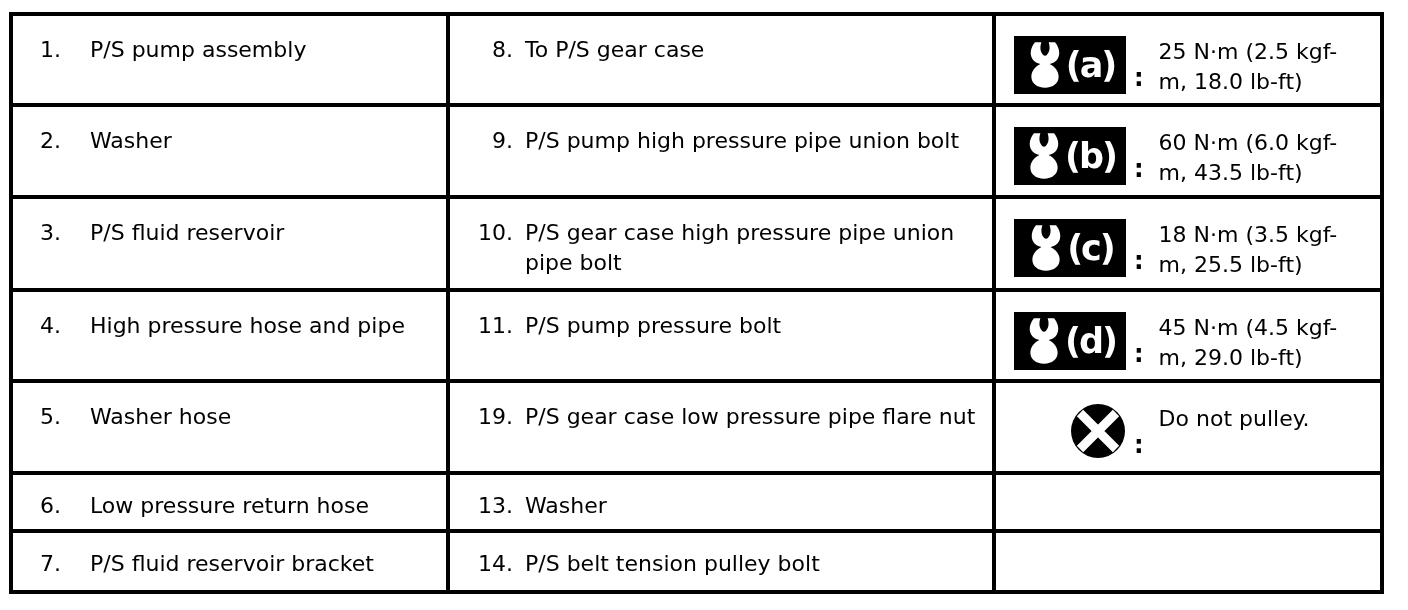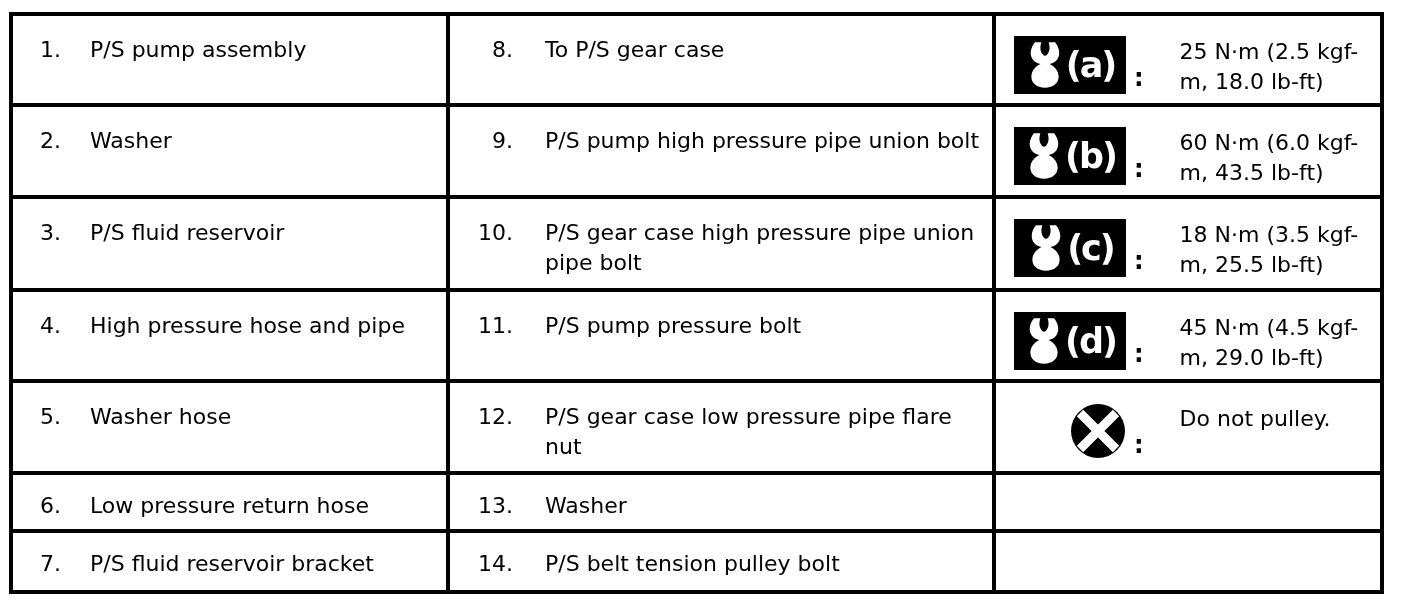--- a/index.html
+++ b/index.html
@@ -16,41 +16,41 @@
   td{
     border:4px solid #000000;
     vertical-align:top;padding:0;overflow:hidden;
   }
   
   .cell{display:flex;align-items:flex-start;font-size:22px;line-height:30px;}
   .c1{padding:19px 8px 0 27px;}
   .c1 .num{flex:0 0 50px;text-align:left;}
   .c2{padding:19px 6px 0 15px;}
   .c2 .num{flex:0 0 48px;text-align:right;}
-  .c2 .lbl{margin-left:32px;width:455px;}
+  .c2 .lbl{margin-left:12px;width:455px;}
   .short{padding-top:16px;}
   
   .spec{display:flex;align-items:flex-start;padding:20px 0 0 18px;font-size:22px;}
   .islot{flex:0 0 112px;height:58px;display:flex;}
   .badge{
     width:112px;height:58px;background:#000000;color:#ffffff;
     display:flex;align-items:center;justify-content:center;
   }
   .badge svg{width:40px;height:50px;flex:0 0 auto;}
   .blabel{
     font-size:35px;font-weight:bold;letter-spacing:-2px;
     line-height:1;margin-left:1px;white-space:nowrap;
   }
   .islot.circle{justify-content:flex-end;align-items:flex-start;}
   .islot.circle svg{width:56px;height:56px;}
   .colon{
     flex:0 0 auto;margin-left:8px;margin-top:30px;
     font-size:24px;font-weight:bold;line-height:1;
   }
-  .value{margin-left:36px;width:200px;line-height:30px;padding-top:1px;}
+  .value{margin-left:15px;width:200px;line-height:30px;padding-top:1px;}
 </style>
 </head>
 <body>
 
 <table class="legend">
   <colgroup>
     <col style="width:437px">
     <col style="width:546px">
     <col style="width:388px">
   </colgroup>
@@ -174,21 +174,21 @@
 
   <tr style="height:92px">
     <td>
       <div class="cell c1">
         <span class="num">5.</span>
         <span class="lbl">Washer hose</span>
       </div>
     </td>
     <td>
       <div class="cell c2">
-        <span class="num">12.</span>
+        <span class="num">19.</span>
         <span class="lbl">P/S gear case low pressure pipe flare nut</span>
       </div>
     </td>
     <td>
       <div class="spec">
         <span class="islot circle">
           <svg viewBox="0 0 56 56" xmlns="http://www.w3.org/2000/svg">
             <circle cx="28" cy="28" r="27" fill="#000000"></circle>
             <path d="M10 10 L46 46 M46 10 L10 46" stroke="#ffffff" stroke-width="9"></path>
           </svg>

